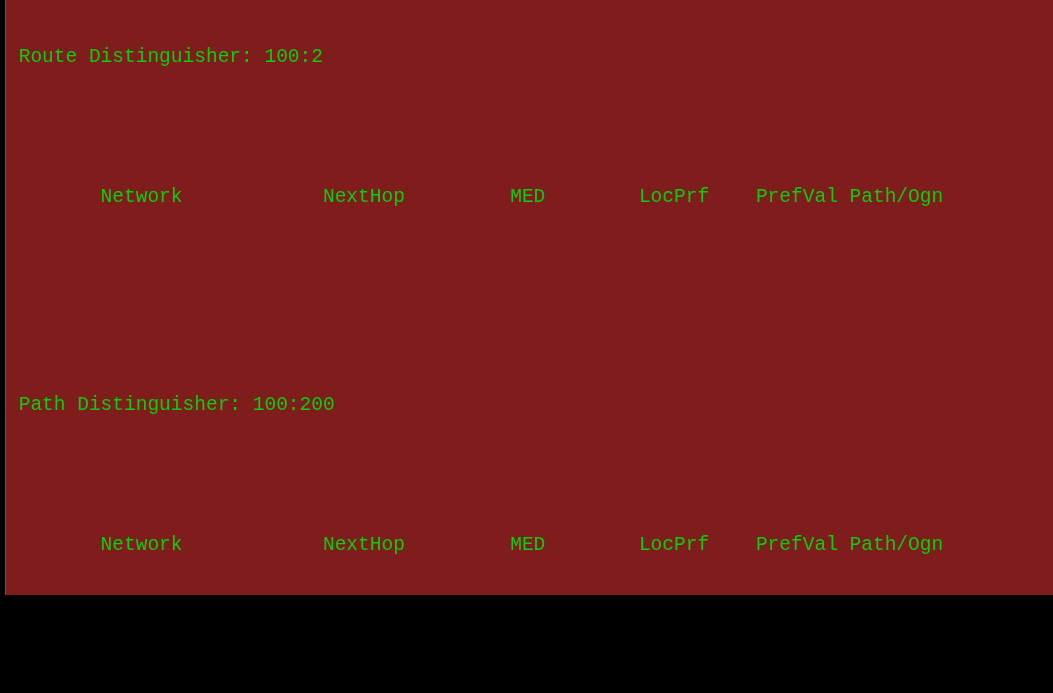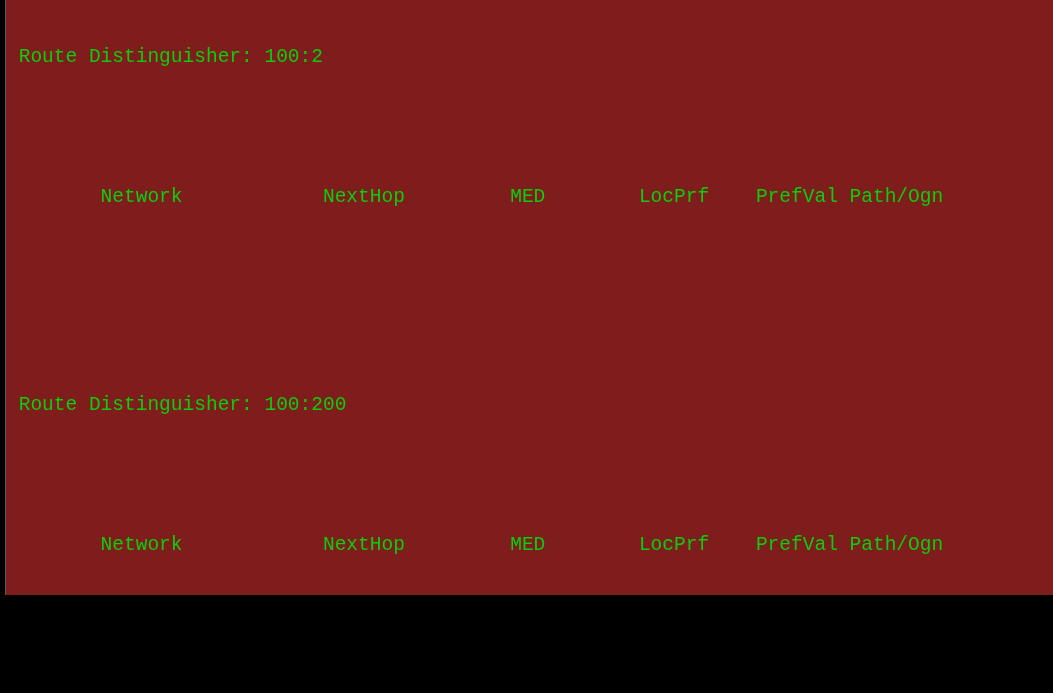--- a/index.html
+++ b/index.html
@@ -66,21 +66,21 @@
   <div id="left-gutter">
     <div class="thumb"></div>
   </div>
 
   <div id="screen">
     <span class="line"> Route Distinguisher: 100:2</span>
     <span class="line blank"></span>
     <span class="line">        Network            NextHop         MED        LocPrf    PrefVal Path/Ogn</span>
     <span class="line blank"></span>
     <span class="line blank"></span>
-    <span class="line"> Route Distinguisher: 100:200</span>
+    <span class="line"> Path Distinguisher: 100:200</span>
     <span class="line blank"></span>
     <span class="line">        Network            NextHop         MED        LocPrf    PrefVal Path/Ogn</span>
     <span class="line blank"></span>
     
     
     
     
     
     
     

